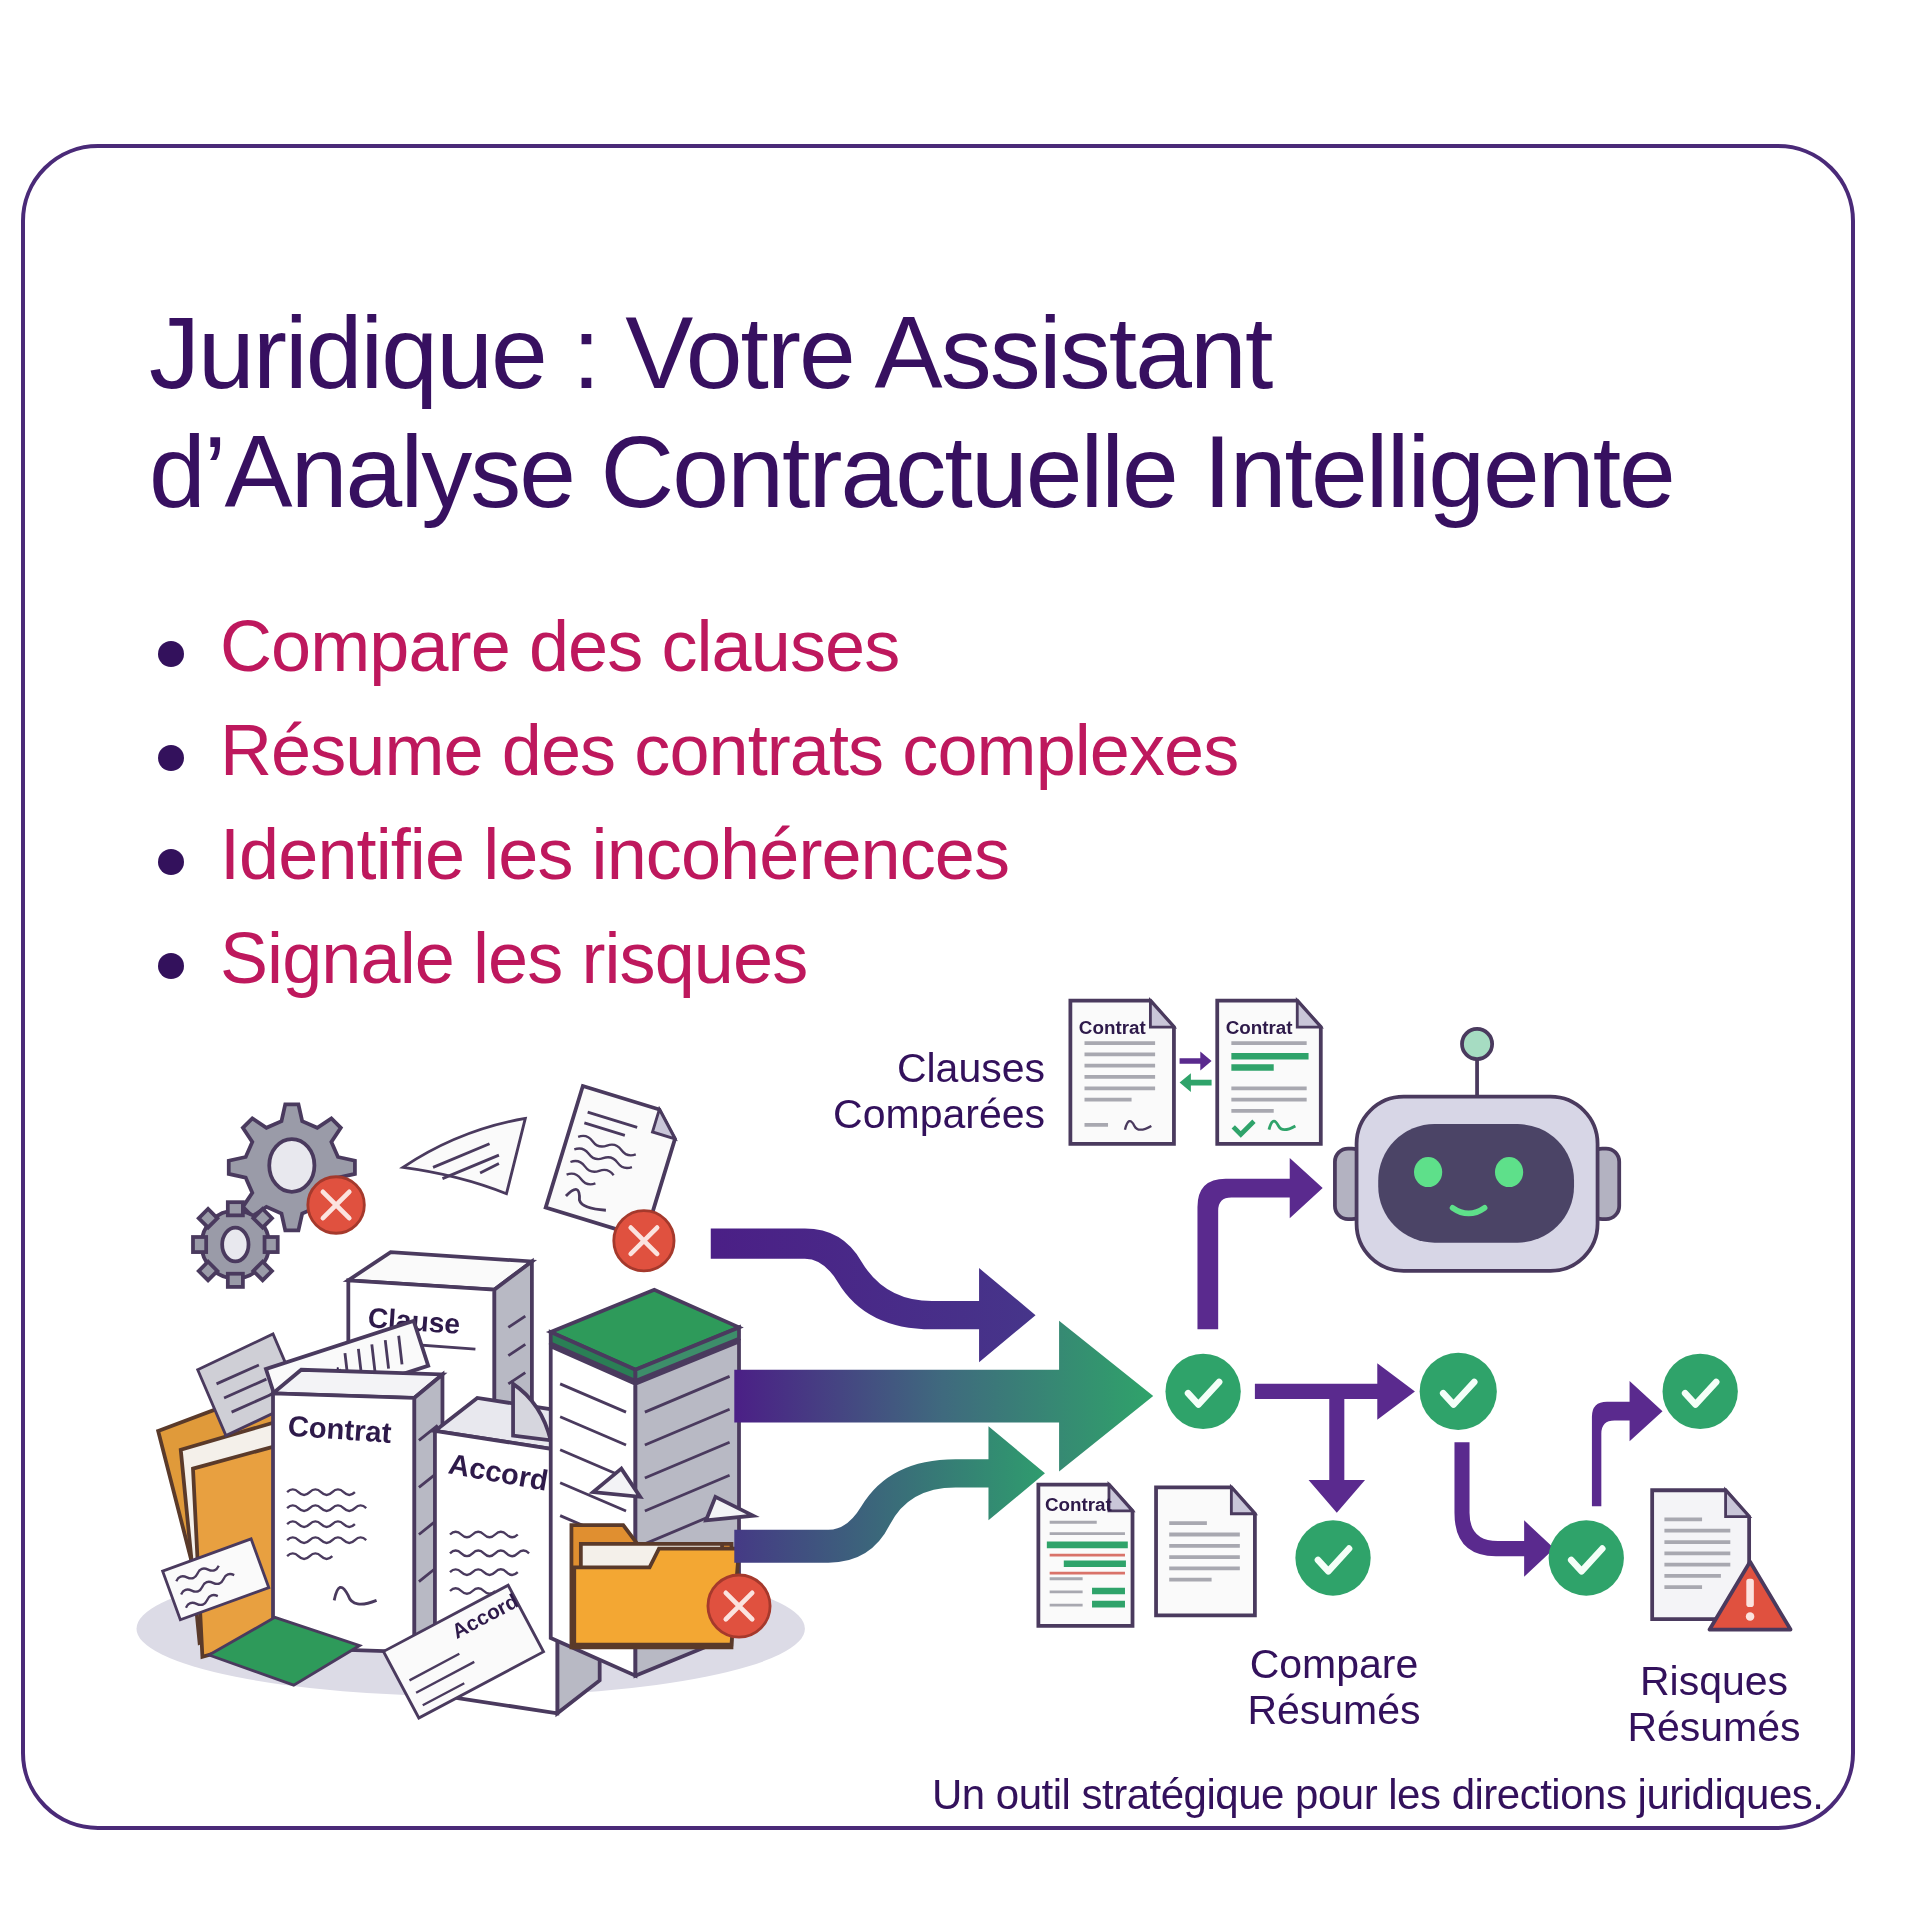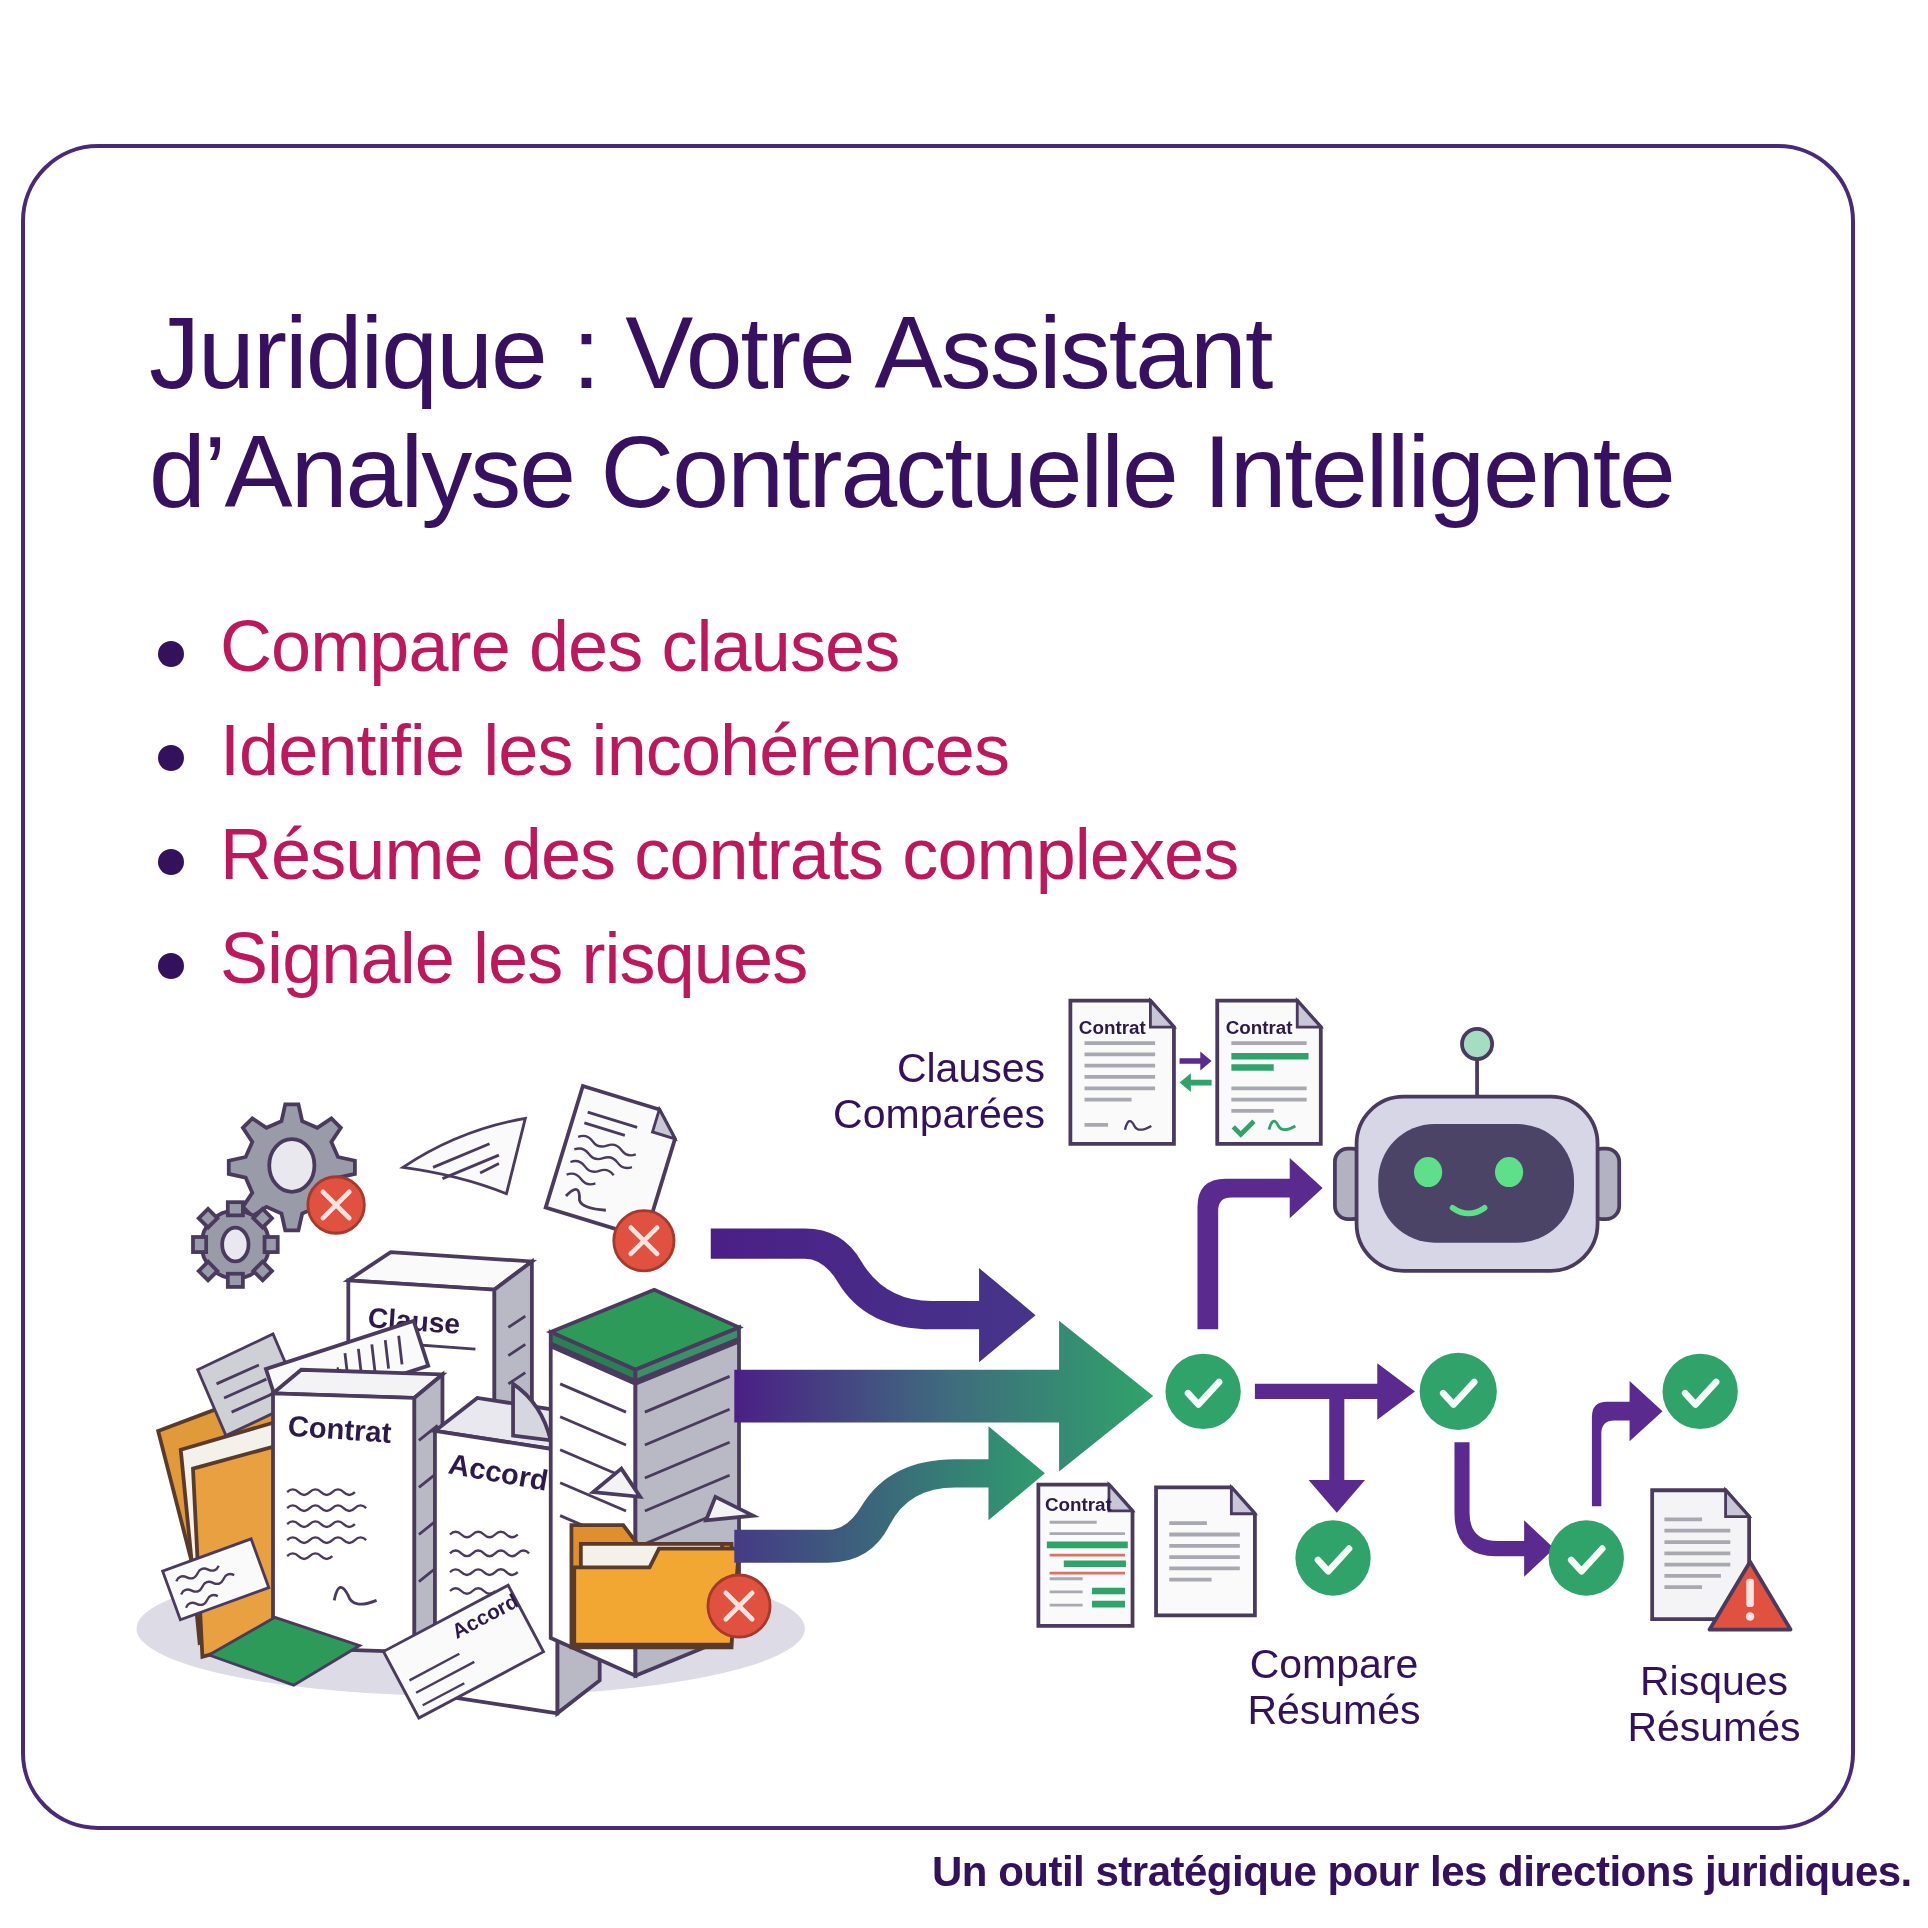--- a/index.html
+++ b/index.html
@@ -14,38 +14,38 @@
   .bullets li { position: relative; height: 104px; font-size: 72px; line-height: 90px;
                 padding-left: 69px; white-space: nowrap; color: #be185d; letter-spacing: -0.9px; }
   .bullets li .dot { position: absolute; left: 6.6px; top: 40px; width: 26px; height: 26px;
                      border-radius: 50%; background: #33115c; }
   .illus { position: absolute; left: 0; top: 0; width: 1928px; height: 1928px; }
   .lbl { position: absolute; font-size: 41px; line-height: 46px; color: #33115c; white-space: nowrap; margin-top: 12px; }
   .lbl span { display: block; }
   .lbl-clauses { left: 772px; top: 1033px; text-align: right; width: 273px; }
   .lbl-contrats { left: 1193px; top: 1629px; text-align: center; width: 282px; }
   .lbl-risques { left: 1573px; top: 1646px; text-align: center; width: 282px; }
-  .footer { position: absolute; left: 932px; top: 1848px; font-size: 42px; color: #33115c;
-            white-space: nowrap; letter-spacing: -0.5px; font-weight: bold; }
+  .footer { position: absolute; left: 932px; top: 1771px; font-size: 42px; color: #33115c;
+            white-space: nowrap; letter-spacing: -0.5px; }
   svg text { font-family: "Liberation Sans", sans-serif; font-weight: 700; fill: #2e1a4a; }
 </style>
 </head>
 <body>
 
 <div class="card"></div>
 
 <h1 class="title">
   <span>Juridique : Votre Assistant</span>
   <span>d’Analyse Contractuelle Intelligente</span>
 </h1>
 
 <ul class="bullets">
   <li><span class="dot"></span><span>Compare des clauses</span></li>
+  <li><span class="dot"></span><span>Résume des contrats complexes</span></li>
   <li><span class="dot"></span><span>Identifie les incohérences</span></li>
-  <li><span class="dot"></span><span>Résume des contrats complexes</span></li>
   <li><span class="dot"></span><span>Signale les risques</span></li>
 </ul>
 
 <svg class="illus" viewBox="0 0 2048 2048">
   <defs>
     <linearGradient id="gMid" x1="0" x2="1" y1="0" y2="0">
       <stop offset="0" stop-color="#4b1f86"></stop>
       <stop offset="0.5" stop-color="#3f6a7e"></stop>
       <stop offset="1" stop-color="#2fa36a"></stop>
     </linearGradient>

